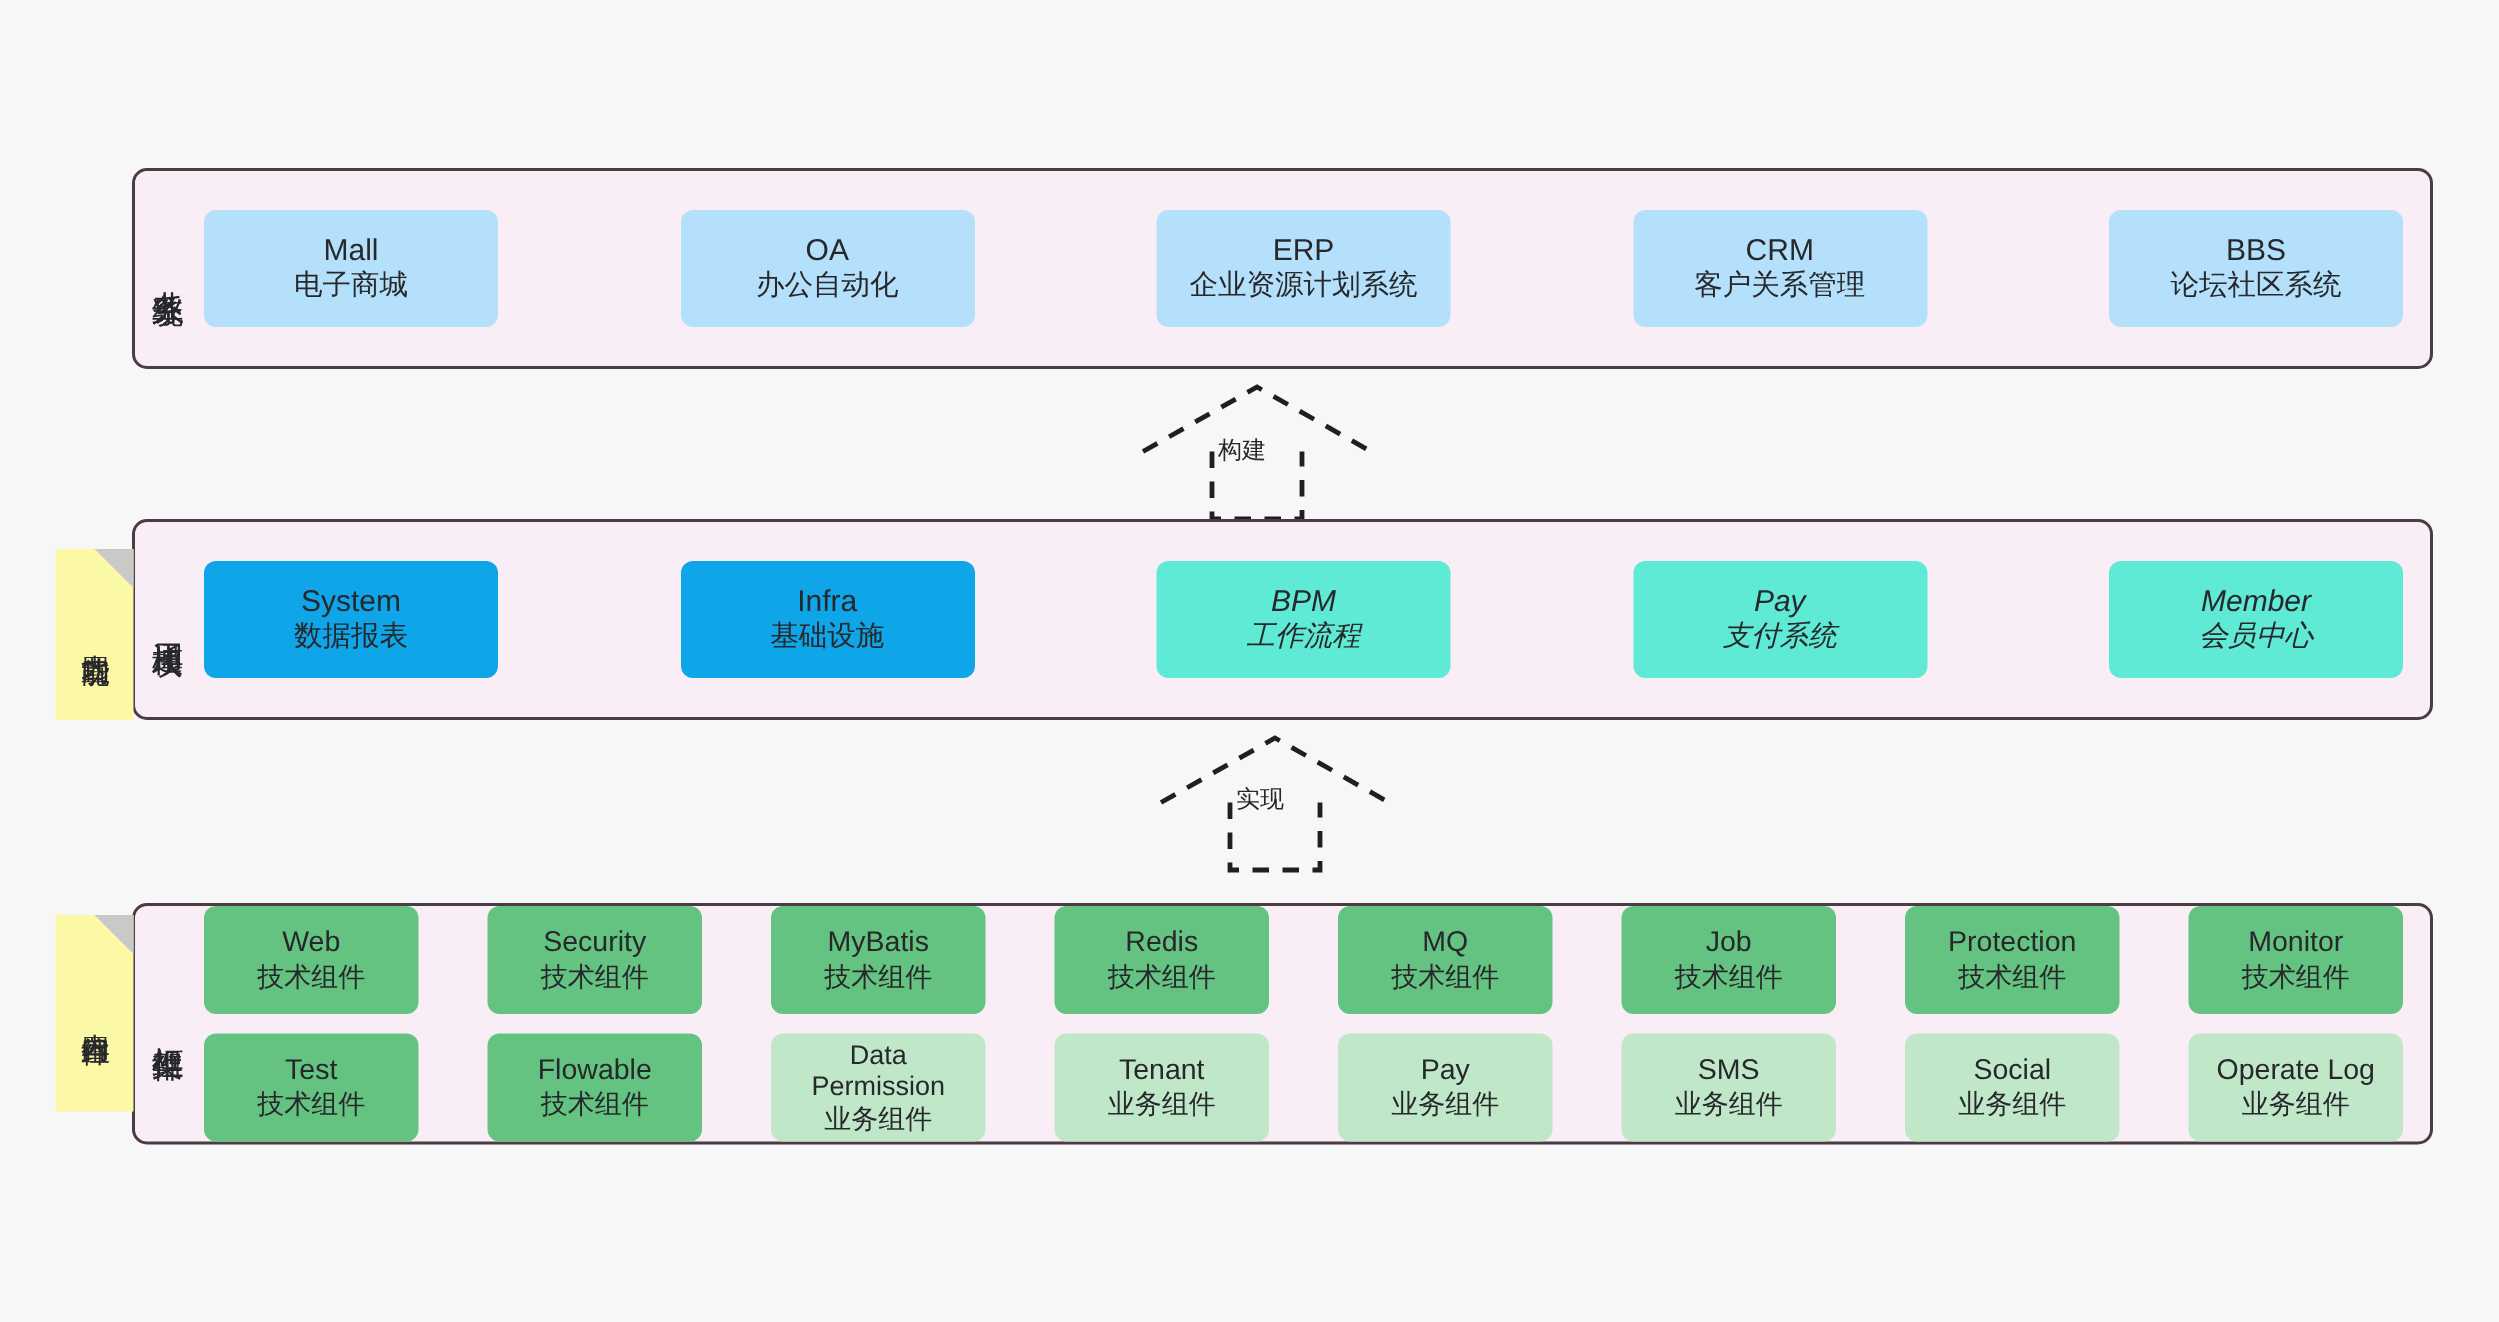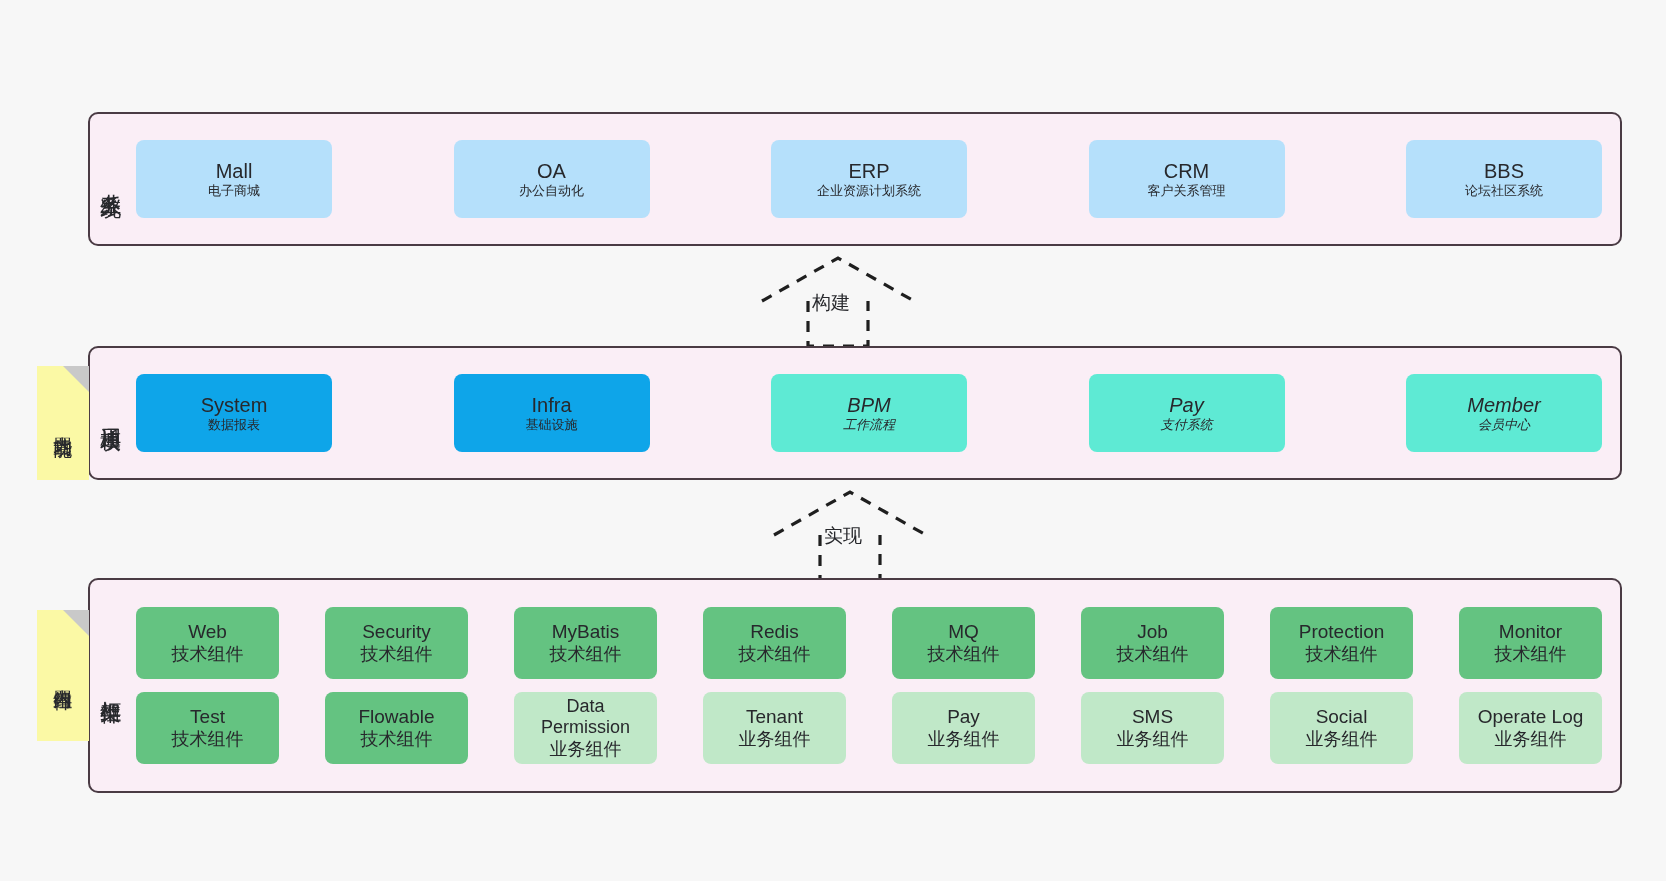--- a/index.html
+++ b/index.html
@@ -71,21 +71,21 @@
     justify-content: center;
     text-align: center;
     color: #27282c;
     line-height: 1.18;
     padding: 4px 6px;
   }
   .node .n-title {
     font-size: 20px;
   }
   .node .n-sub {
-    font-size: 13px;
+    font-size: 19px;
   }
 
   
   #layer-business { left: 88px; top: 112px; width: 1534px; height: 134px; }
   #layer-business .layer-body { padding: 0 18px 0 4px; }
   #layer-business .node {
     width: 196px;
     height: 78px;
     background: #b5e0fb;
   }
@@ -94,21 +94,21 @@
   #layer-modules { left: 88px; top: 346px; width: 1534px; height: 134px; }
   #layer-modules .layer-body { padding: 0 18px 0 4px; }
   #layer-modules .node {
     width: 196px;
     height: 78px;
   }
   .fill-red   { background: #0ea5e9; }
   .fill-pink  { background: #5eead4; font-style: italic; }
 
   
-  #layer-framework { left: 88px; top: 578px; width: 1534px; height: 215px; }
+  #layer-framework { left: 88px; top: 602px; width: 1534px; height: 161px; }
   #layer-framework .layer-body { padding: 0 18px 0 4px; gap: 13px; }
   #layer-framework .node {
     width: 143px;
     height: 72px;
   }
   .fill-green      { background: #64c381; }
   .fill-greenlight { background: #c0e8c8; }
   #layer-framework .node .n-title { font-size: 19px; }
   #layer-framework .node .n-sub { font-size: 18px; }
   #layer-framework .node.three-line .n-title,
@@ -153,21 +153,21 @@
   .arrow-svg path {
     fill: none;
     stroke: #1f1f1f;
     stroke-width: 3.2;
     stroke-dasharray: 11 9;
     stroke-linecap: butt;
   }
 
   .arrow-label {
     position: absolute;
-    font-size: 19px;
+    font-size: 16px;
     color: #27282c;
     background: transparent;
     white-space: nowrap;
   }
   #arrow-build-label { left: 812px; top: 290px; }
   #arrow-impl-label  { left: 824px; top: 523px; }
 </style>
 </head>
 <body>
 

